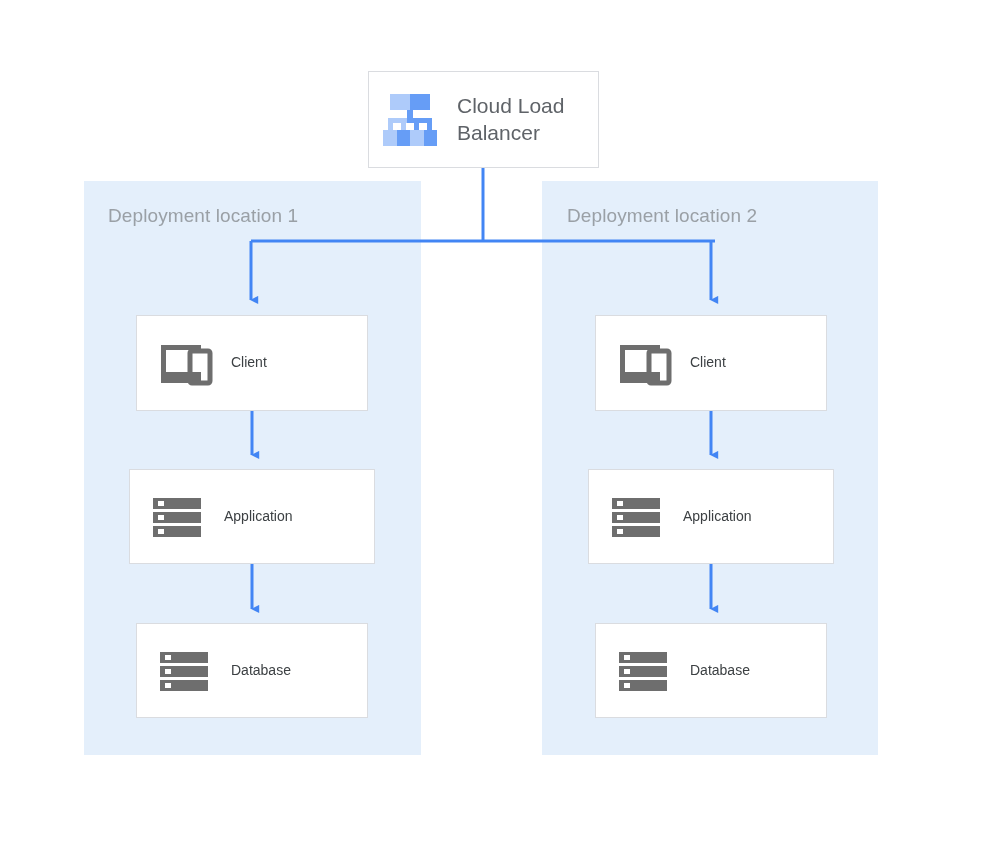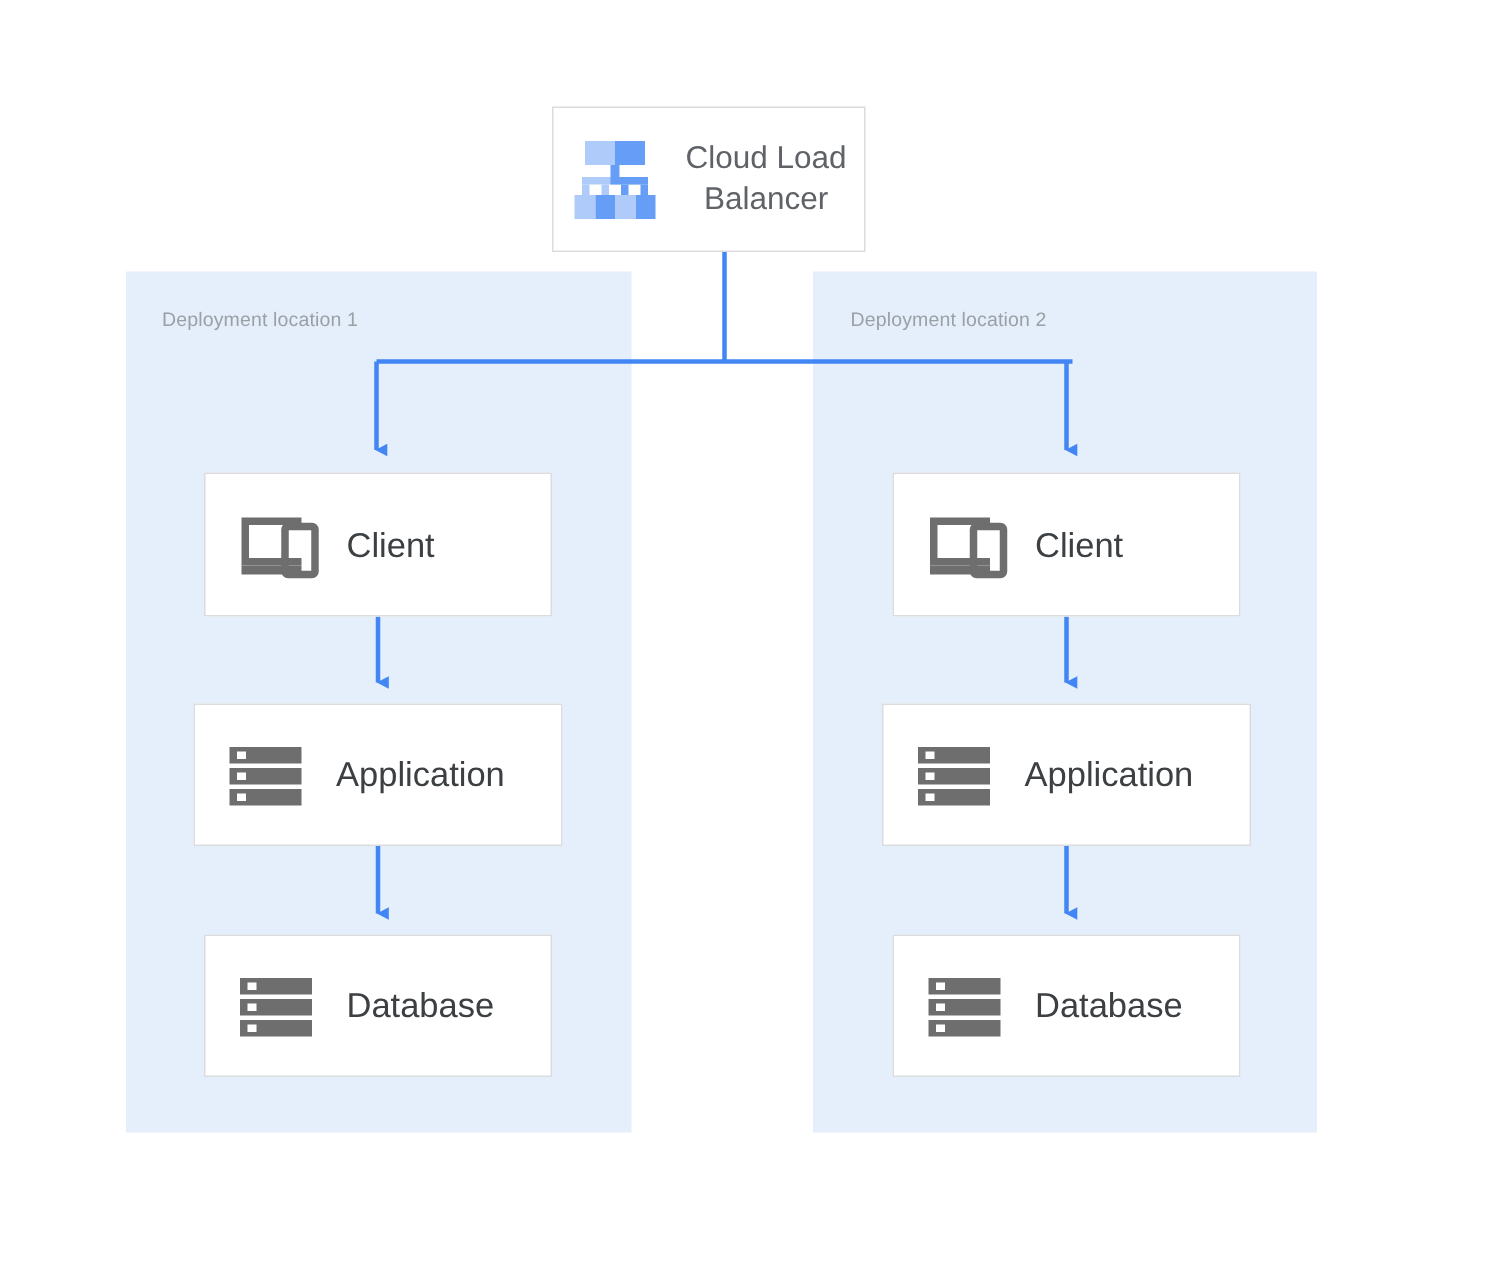--- a/index.html
+++ b/index.html
@@ -26,53 +26,52 @@
     width: 996px;
     height: 856px;
     pointer-events: none;
   }
   .zone {
     position: absolute;
     background: #e4effb;
   }
   .zone-label {
     position: absolute;
-    font-size: 13px;
+    font-size: 19px;
     color: #9aa0a6;
     letter-spacing: 0.1px;
     white-space: nowrap;
   }
   .node {
     position: absolute;
     background: #ffffff;
     border: 1px solid #dadce0;
     box-sizing: border-box;
     display: flex;
     align-items: center;
   }
   .node .node-icon {
     flex: 0 0 auto;
     display: flex;
     align-items: center;
     justify-content: center;
   }
   .node .node-label {
-    font-size: 23px;
+    font-size: 14px;
     color: #3c4043;
     line-height: 1.25;
     white-space: pre-line;
   }
   
   #node-load-balancer {
     left: 368px;
     top: 71px;
-    width: 209px;
+    width: 231px;
     height: 97px;
     padding-left: 12px;
-    text-align: center;
   }
   #node-load-balancer .node-icon { width: 58px; height: 56px; }
   #node-load-balancer .node-label {
     margin-left: 18px;
     color: #5f6368;
     font-size: 21px;
   }
   
   .stack-node { padding-left: 20px; }
   .stack-node .node-icon { width: 56px; height: 48px; }

